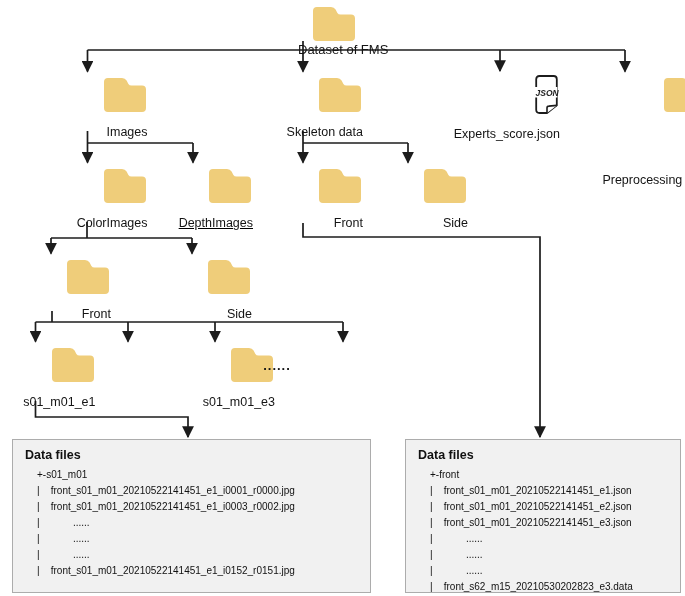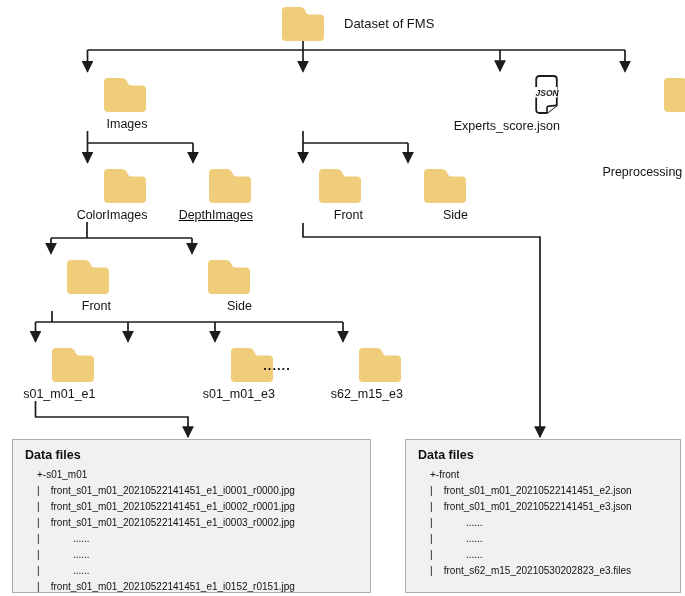--- a/index.html
+++ b/index.html
@@ -2,24 +2,24 @@
 <html><head>
 <meta charset="utf-8">
 <style>
   * { margin:0; padding:0; box-sizing:border-box; }
   html,body { background:#ffffff; font-family:"Liberation Sans", sans-serif; }
   .canvas { position:relative; width:685px; height:596px; background:#ffffff; overflow:hidden; }
 
   .connectors { position:absolute; left:0; top:0; width:685px; height:596px; }
 
   .node { position:absolute; width:120px; display:flex; flex-direction:column; align-items:flex-end; }
-  .node .lbl { font-size:12.5px; color:#141414; margin-top:4px; white-space:nowrap; }
+  .node .lbl { font-size:12.5px; color:#141414; margin-top:12px; white-space:nowrap; }
   .folder { width:46px; height:38px; }
   .folder path { fill:#EFCD7A; }
-  .node.root { flex-direction:row; align-items:center; width:auto; }
+  .node.root { flex-direction:column; align-items:center; width:auto; }
   .node.root .lbl { margin:0 0 0 18px; font-size:13px; }
 
   .jsonic { width:27px; height:41px; }
   .jsonic .doc { fill:#ffffff; stroke:#1c1c1c; stroke-width:1.8; stroke-linejoin:round; }
   .jsonic .flap { fill:#ffffff; stroke:#1c1c1c; stroke-width:1.6; stroke-linejoin:round; }
   .jsonic .txtbg { fill:#ffffff; }
   .jsonic .jtxt { font-family:"Liberation Sans", sans-serif; font-style:italic; font-weight:700; font-size:8.5px; fill:#1c1c1c; }
 
   .ellipsis { position:absolute; left:247px; top:358px; width:60px; text-align:center;
               font-size:13px; font-weight:bold; color:#141414; letter-spacing:1px; }
@@ -83,20 +83,26 @@
     <span class="lbl">Dataset of FMS</span>
   </div>
 
   <div class="node" style="left:27.5px; top:75px;">
     <svg class="folder" viewBox="0 0 46 38">
         <path d="M2 33 L2 7 Q2 3 6 3 L20 3 Q23.2 3 24.6 5.6 L26.4 8.9 Q27.3 10.5 29.6 10.5 L40 10.5 Q44 10.5 44 14.5 L44 33 Q44 37 40 37 L6 37 Q2 37 2 33 Z"></path>
       </svg>
     <span class="lbl">Images</span>
   </div>
 
+  <div class="node" style="left:243px; top:75px;">
+    <svg class="folder" viewBox="0 0 46 38">
+        <path d="M2 33 L2 7 Q2 3 6 3 L20 3 Q23.2 3 24.6 5.6 L26.4 8.9 Q27.3 10.5 29.6 10.5 L40 10.5 Q44 10.5 44 14.5 L44 33 Q44 37 40 37 L6 37 Q2 37 2 33 Z"></path>
+      </svg>
+    <span class="lbl">Skeleton data</span>
+  </div>
 
   <div class="node" style="left:440px; top:74px;">
     <svg class="jsonic" viewBox="0 0 27 41">
       <path class="doc" d="M14 39 L6.5 39 Q3.2 39 3.2 35.8 L3.2 5.2 Q3.2 2 6.5 2 L20.6 2 Q23.8 2 23.8 5.2 L23.8 31.4 Z"></path>
       <path class="flap" d="M14 39 L14 34 Q14 32.2 15.8 32.1 L23.8 31.4"></path>
       <rect class="txtbg" x="0.8" y="13" width="23.5" height="10.5"></rect>
       <text class="jtxt" x="2.6" y="21.6">JSON</text>
     </svg>
     <span class="lbl">Experts_score.json</span>
   </div>
@@ -160,43 +166,37 @@
 
   <div class="node" style="left:155px; top:345px;">
     <svg class="folder" viewBox="0 0 46 38">
         <path d="M2 33 L2 7 Q2 3 6 3 L20 3 Q23.2 3 24.6 5.6 L26.4 8.9 Q27.3 10.5 29.6 10.5 L40 10.5 Q44 10.5 44 14.5 L44 33 Q44 37 40 37 L6 37 Q2 37 2 33 Z"></path>
       </svg>
     <span class="lbl">s01_m01_e3</span>
   </div>
 
   <div class="ellipsis">......</div>
 
-  <div class="node" style="left:283px; top:345px;">
-    <svg class="folder" viewBox="0 0 46 38">
-        <path d="M2 33 L2 7 Q2 3 6 3 L20 3 Q23.2 3 24.6 5.6 L26.4 8.9 Q27.3 10.5 29.6 10.5 L40 10.5 Q44 10.5 44 14.5 L44 33 Q44 37 40 37 L6 37 Q2 37 2 33 Z"></path>
-      </svg>
-    <span class="lbl">s62_m15_e3</span>
-  </div>
 
   <div class="dbox left">
     <div class="ftitle">Data files</div>
     <div class="fline">+-s01_m01</div>
     <div class="fline">|    front_s01_m01_20210522141451_e1_i0001_r0000.jpg</div>
-    <div class="fline">|    front_s01_m01_20210522141451_e1_i0002_r0001.jpg</div>
     <div class="fline">|    front_s01_m01_20210522141451_e1_i0003_r0002.jpg</div>
     <div class="fline">|            ......</div>
     <div class="fline">|            ......</div>
     <div class="fline">|            ......</div>
     <div class="fline">|    front_s01_m01_20210522141451_e1_i0152_r0151.jpg</div>
   </div>
 
   <div class="dbox right">
     <div class="ftitle">Data files</div>
     <div class="fline">+-front</div>
+    <div class="fline">|    front_s01_m01_20210522141451_e1.json</div>
     <div class="fline">|    front_s01_m01_20210522141451_e2.json</div>
     <div class="fline">|    front_s01_m01_20210522141451_e3.json</div>
     <div class="fline">|            ......</div>
     <div class="fline">|            ......</div>
     <div class="fline">|            ......</div>
-    <div class="fline">|    front_s62_m15_20210530202823_e3.files</div>
+    <div class="fline">|    front_s62_m15_20210530202823_e3.data</div>
   </div>
 
 </div>
 
 </body></html>

